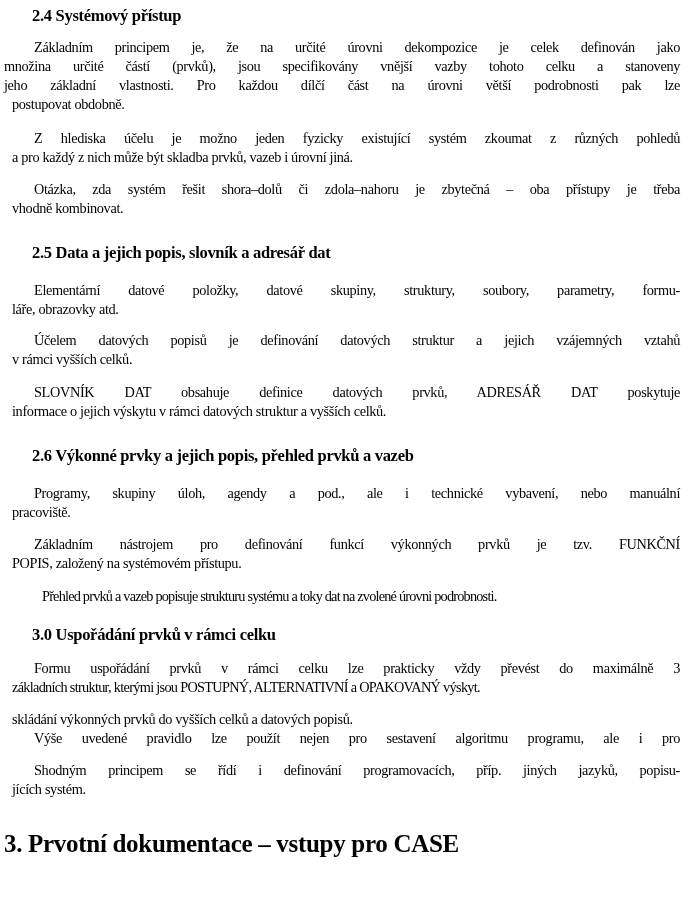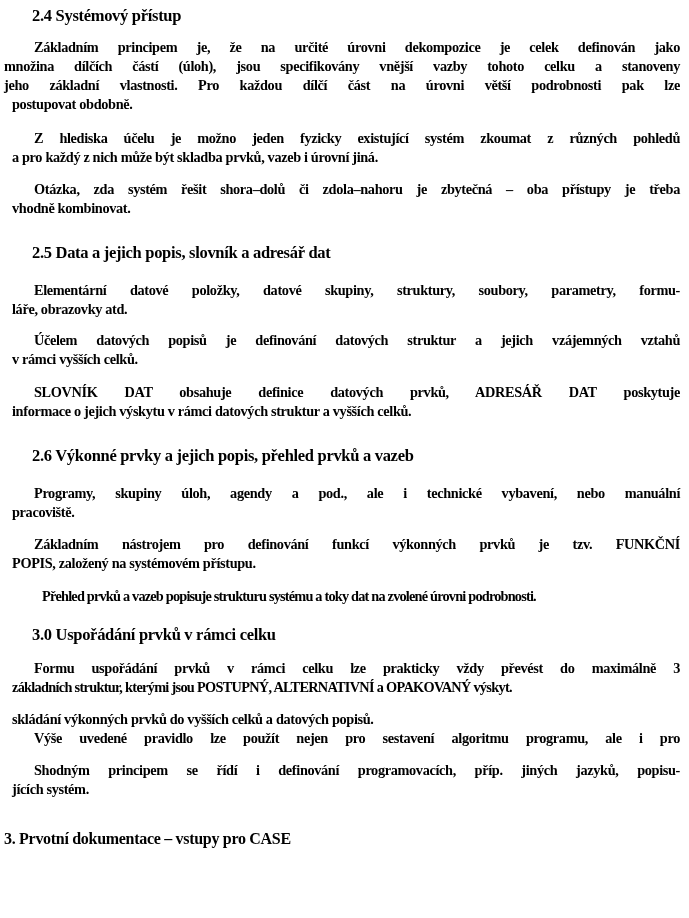--- a/index.html
+++ b/index.html
@@ -9,43 +9,43 @@
       color: #000;
     }
     .page { position: absolute; left: 0; top: 0; width: 664px; height: 918px; }
     .h2 {
       position: absolute; left: 32px;
       font-weight: bold; font-size: 16.5px; letter-spacing: -0.3px;
       white-space: nowrap;
     }
     .h1 {
       position: absolute; left: 4px;
-      font-weight: bold; font-size: 16px; letter-spacing: -0.3px;
+      font-weight: bold; font-size: 25px; letter-spacing: -0.3px;
       white-space: nowrap;
       font-family: Liberation Serif, serif;
     }
     .para {
       position: absolute; left: 4px; width: 676px;
-      font-weight: bold; font-size: 14.3px; line-height: 19px;
+      font-weight: normal; font-size: 14.3px; line-height: 19px;
       text-align: justify; text-align-last: left;
       letter-spacing: -0.35px;
     }
     .para .line { display: block; white-space: nowrap; text-align: justify; text-align-last: justify; }
     .para .line.last { text-align-last: left; margin-left: 8px; }
     .para .line.first { padding-left: 30px; }
   </style>
 </head>
 <body>
 
 <div class="page">
 
   <div class="h2" style="top:6px">2.4 Systémový přístup</div>
   <div class="para" style="top:38px">
     <span class="line first">Základním principem je, že na určité úrovni dekompozice je celek definován jako</span>
-    <span class="line">množina dílčích částí (úloh), jsou specifikovány vnější vazby tohoto celku a stanoveny</span>
+    <span class="line">množina určité částí (prvků), jsou specifikovány vnější vazby tohoto celku a stanoveny</span>
     <span class="line">jeho základní vlastnosti. Pro každou dílčí část na úrovni větší podrobnosti pak lze</span>
     <span class="line last">postupovat obdobně.</span>
   </div>
   <div class="para" style="top:129px">
     <span class="line first">Z hlediska účelu je možno jeden fyzicky existující systém zkoumat z různých pohledů</span>
     <span class="line last">a pro každý z nich může být skladba prvků, vazeb i úrovní jiná.</span>
   </div>
   <div class="para" style="top:180px">
     <span class="line first">Otázka, zda systém řešit shora–dolů či zdola–nahoru je zbytečná – oba přístupy je třeba</span>
     <span class="line last">vhodně kombinovat.</span>

